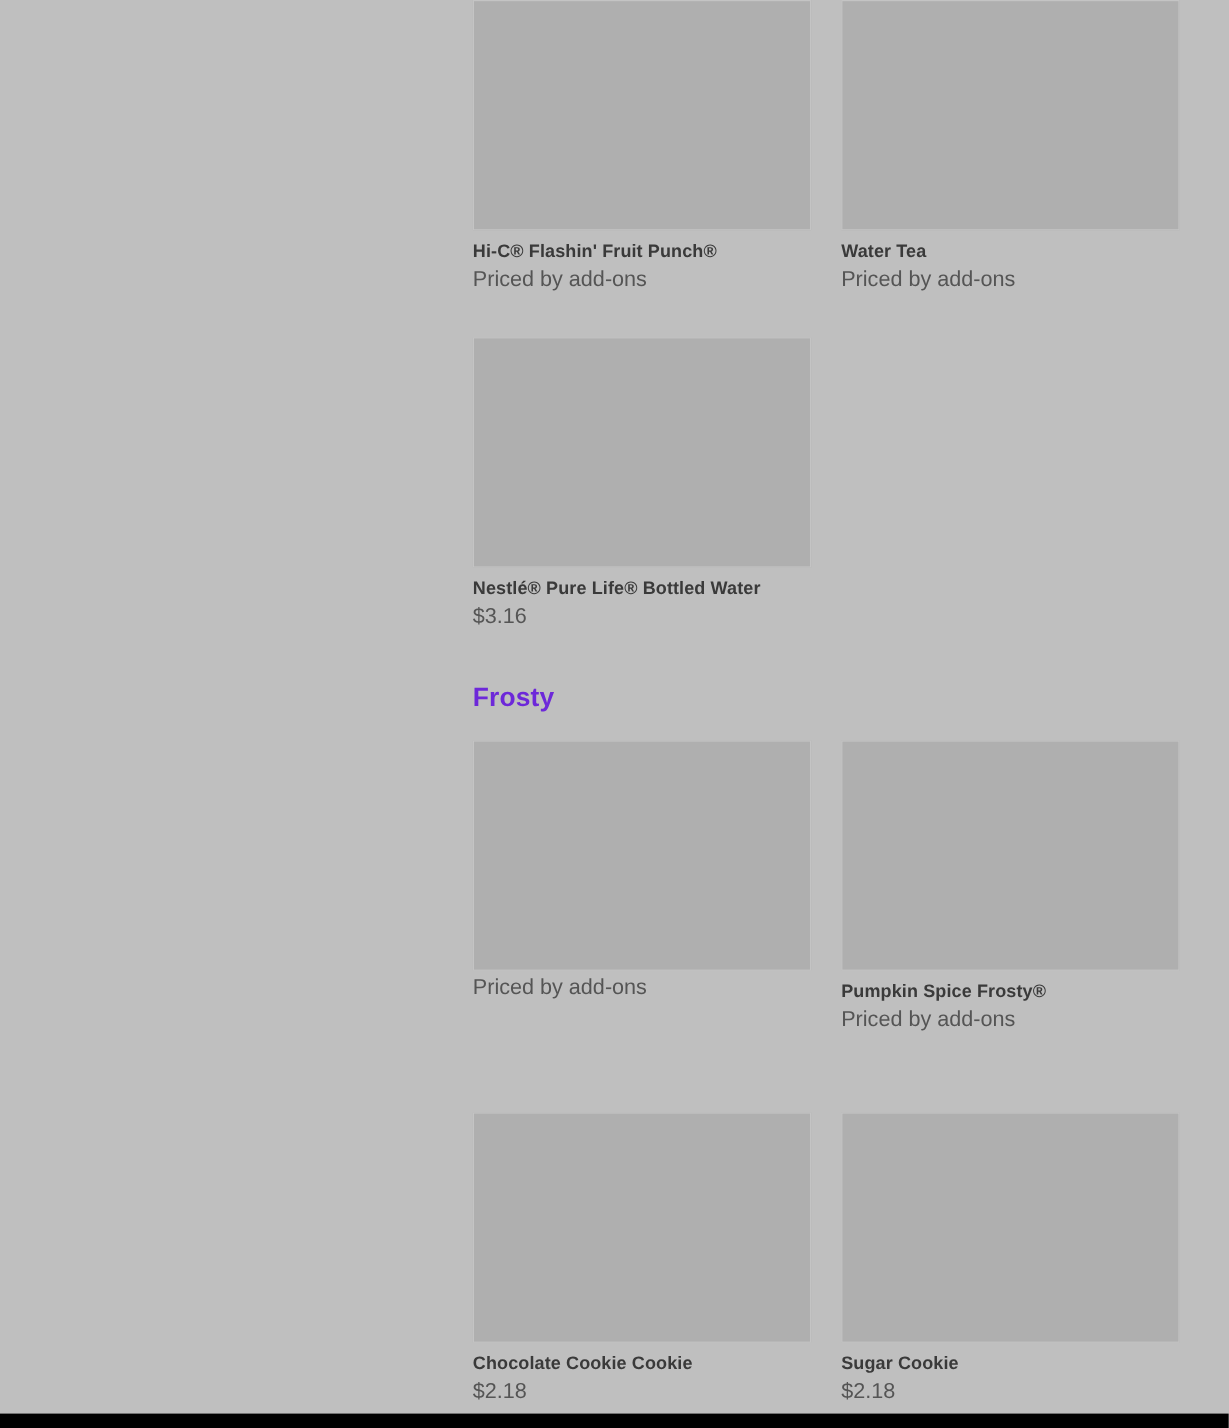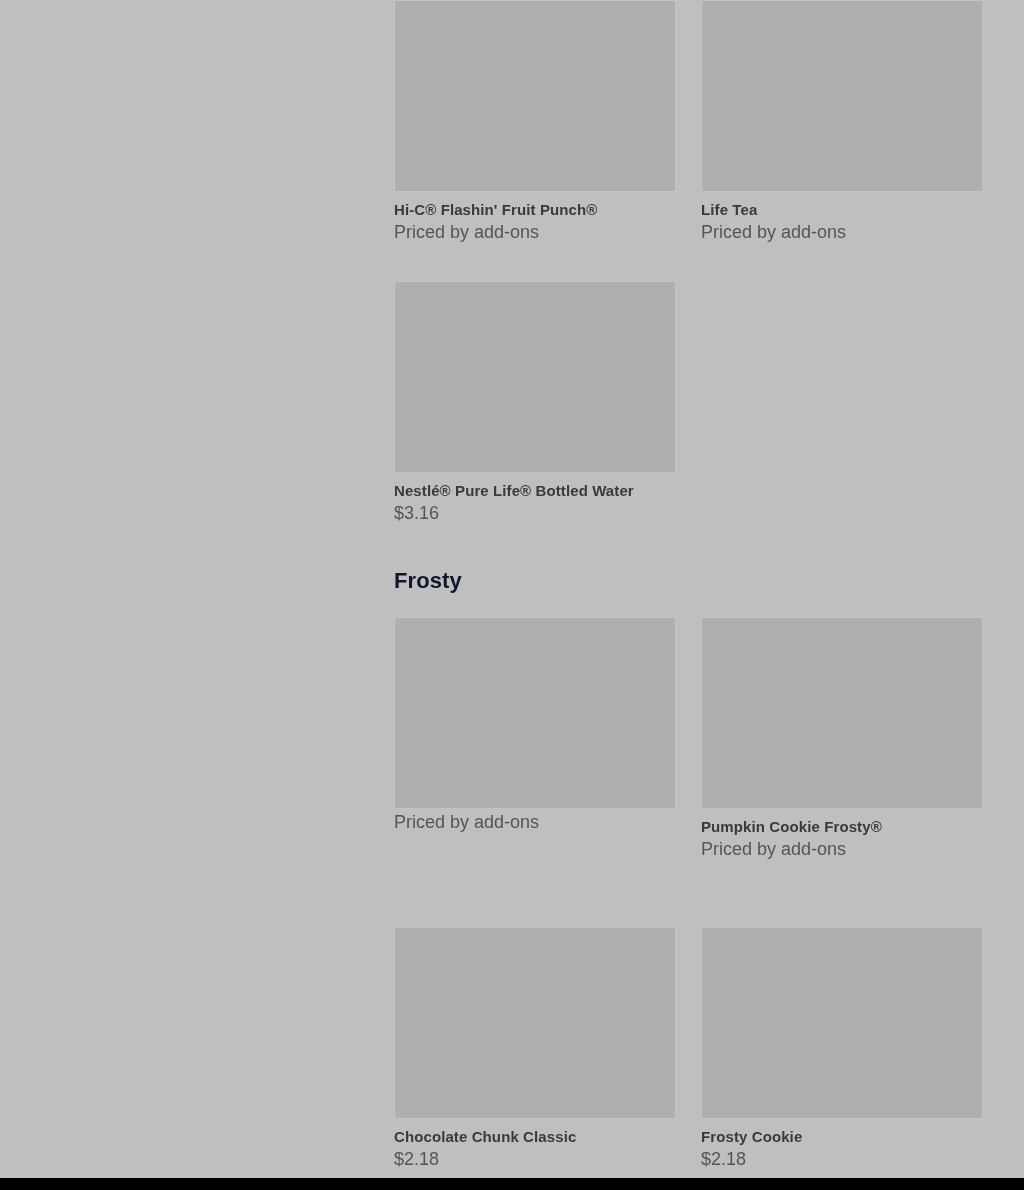--- a/index.html
+++ b/index.html
@@ -83,21 +83,21 @@
     margin-top: 5px;
   }
 
   .row-gap { height: 41px; width: 100%; }
 
   
   .section-head {
     font-size: 22px;
     line-height: 26px;
     font-weight: 700;
-    color: #0f172a;
+    color: #6d28d9;
     letter-spacing: 0.1px;
   }
 
   
   .sp-before-head { height: 47px; }
   .sp-after-head  { height: 23px; }
 
   
   .bottom-bar {
     position: absolute;
@@ -120,21 +120,21 @@
     <div class="grid">
 
       <div class="card">
         <div class="card-thumb"></div>
         <div class="card-title">Hi-C® Flashin' Fruit Punch®</div>
         <div class="card-price">Priced by add-ons</div>
       </div>
 
       <div class="card col2">
         <div class="card-thumb"></div>
-        <div class="card-title">Life Tea</div>
+        <div class="card-title">Water Tea</div>
         <div class="card-price">Priced by add-ons</div>
       </div>
 
       <div class="row-gap"></div>
 
       <div class="card">
         <div class="card-thumb"></div>
         <div class="card-title">Nestlé® Pure Life® Bottled Water</div>
         <div class="card-price">$3.16</div>
       </div>
@@ -148,40 +148,40 @@
 
     <div class="grid">
 
       <div class="card">
         <div class="card-thumb"></div>
         <div class="card-price">Priced by add-ons</div>
       </div>
 
       <div class="card col2">
         <div class="card-thumb"></div>
-        <div class="card-title">Pumpkin Cookie Frosty®</div>
+        <div class="card-title">Pumpkin Spice Frosty®</div>
         <div class="card-price">Priced by add-ons</div>
       </div>
 
     </div>
 
     <div class="sp-before-head"></div>
     <div class="sp-after-head"></div>
 
     <div class="grid">
 
       <div class="card">
         <div class="card-thumb"></div>
-        <div class="card-title">Chocolate Chunk Classic</div>
+        <div class="card-title">Chocolate Cookie Cookie</div>
         <div class="card-price">$2.18</div>
       </div>
 
       <div class="card col2">
         <div class="card-thumb"></div>
-        <div class="card-title">Frosty Cookie</div>
+        <div class="card-title">Sugar Cookie</div>
         <div class="card-price">$2.18</div>
       </div>
 
     </div>
 
   </div>
 
   <div class="bottom-bar"></div>
 
 </div>

